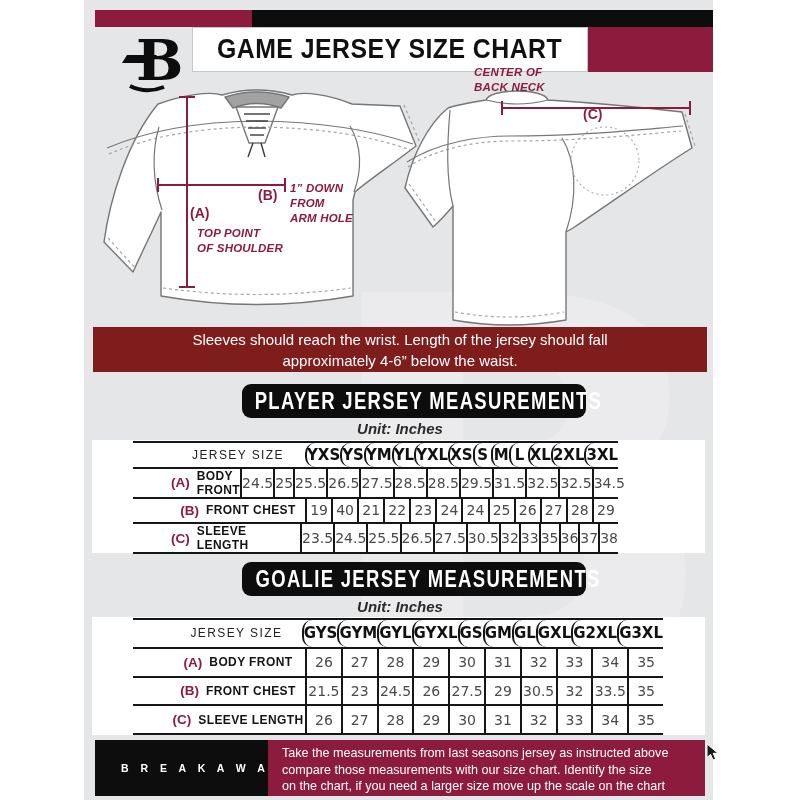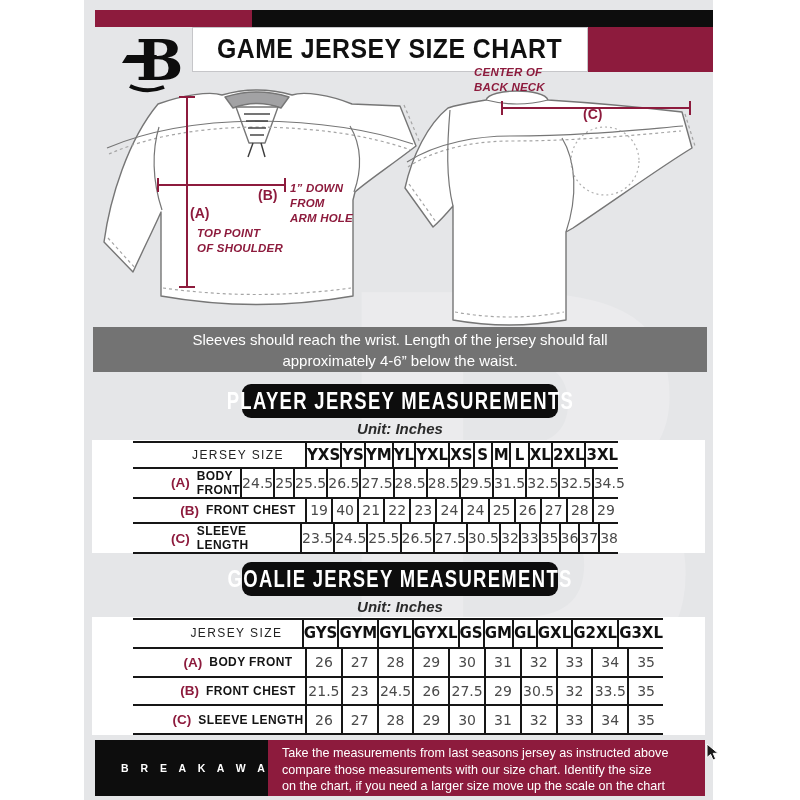--- a/index.html
+++ b/index.html
@@ -17,39 +17,39 @@
   .title-maroon{position:absolute;left:588px;top:27px;width:125px;height:45px;background:#8d1b3d;z-index:3;}
   .logo{position:absolute;left:120px;top:22px;z-index:4;}
   
   .jersey-svg{position:absolute;z-index:2;}
   .measure-svg{position:absolute;left:84px;top:56px;z-index:5;pointer-events:none;}
   .ann{position:absolute;color:#8d1b3d;z-index:6;}
   .ann.key{font-size:14px;font-weight:bold;}
   .ann.note{font-size:11.5px;font-weight:bold;font-style:italic;line-height:15px;letter-spacing:0.2px;}
   .ann.note span{display:block;}
   
-  .notice{position:absolute;left:93px;top:327px;width:614px;height:45px;background:#737373;z-index:3;
+  .notice{position:absolute;left:93px;top:327px;width:614px;height:45px;background:#7f1d1d;z-index:3;
           display:flex;flex-direction:column;align-items:center;justify-content:center;}
   .notice span{display:block;color:#fff;font-size:15px;line-height:21px;text-align:center;}
   
   .sec-banner{position:absolute;left:242px;width:316px;height:34px;background:#0d0d0d;border-radius:9px;
-              display:flex;align-items:center;justify-content:center;z-index:3;}
+              display:flex;align-items:center;justify-content:center;z-index:3;padding-left:28px;}
   .sec-banner span{color:#fff;font-size:21px;font-weight:bold;letter-spacing:1.5px;white-space:nowrap;
                    transform:scale(0.88,1.12);}
   .unit{position:absolute;left:242px;width:316px;text-align:center;font-size:15px;font-weight:bold;
         font-style:italic;color:#2a2a2a;z-index:3;}
   .panel{position:absolute;left:92px;width:613px;background:#ffffff;z-index:2;}
   
   .mtable{position:absolute;display:flex;flex-direction:column;border-bottom:2px solid #161616;z-index:4;}
   .trow{display:flex;flex:1;border-top:2px solid #161616;}
   .cell{display:flex;align-items:center;justify-content:center;}
   .cell.lab{width:134px;gap:7px;margin-left:38px;}
   .cell.val{flex:1;border-left:2px solid #161616;font-family:"DejaVu Sans",sans-serif;
             font-size:14px;color:#4a4a4a;}
-  .trow.head .cell.val{font-weight:bold;color:#111;font-size:15px;}
+  .trow.head .cell.val{font-weight:bold;color:#111;font-size:15px;border-radius:10px;}
   .trow.head .cell.lab{font-size:12px;letter-spacing:1.4px;color:#222;}
   .cell .rk{color:#8d1b3d;font-weight:bold;font-size:13.5px;}
   .cell .rl{color:#141414;font-size:12px;font-weight:bold;letter-spacing:0.4px;}
   
   .footer-black{position:absolute;left:95px;top:740px;width:173px;height:56px;background:#0d0d0d;z-index:3;
                 display:flex;align-items:center;padding-left:16px;box-sizing:border-box;gap:10px;}
   .brand{color:#fff;font-size:10.5px;font-weight:bold;letter-spacing:4.5px;white-space:nowrap;}
   .footer-maroon{position:absolute;left:268px;top:740px;width:437px;height:56px;background:#8d1b3d;z-index:3;
                  box-sizing:border-box;padding:5px 0 0 14px;}
   .footer-maroon span{display:block;color:#fff;font-size:12.6px;line-height:16.5px;white-space:nowrap;}

